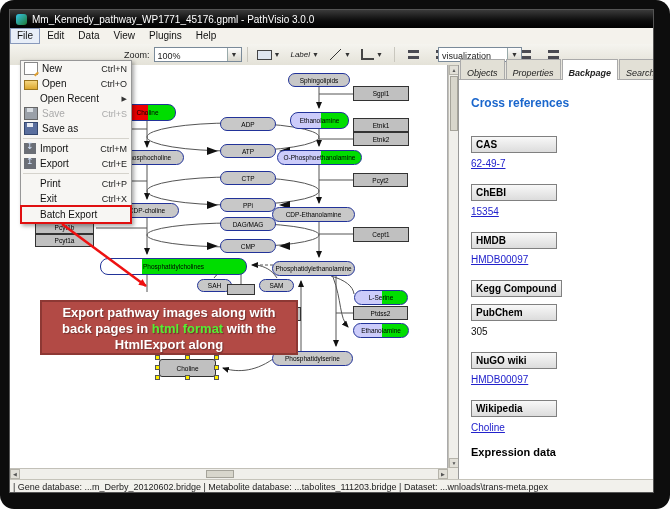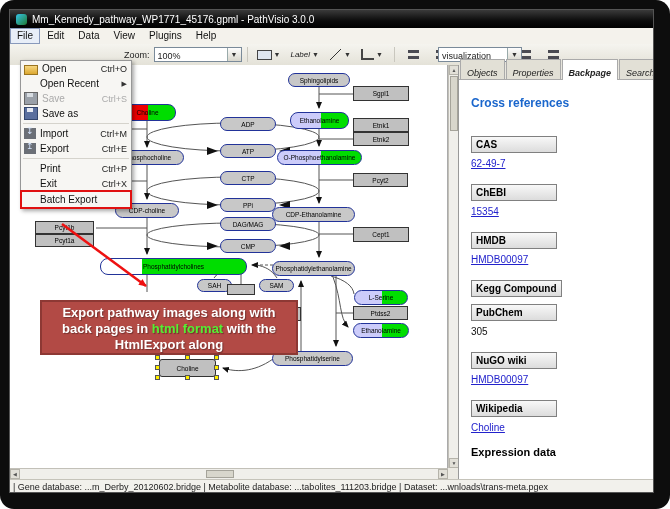--- a/index.html
+++ b/index.html
@@ -259,20 +259,25 @@
             <div><div class="sec-box">PubChem</div><div class="sec-val plain">305</div></div>
             <div><div class="sec-box">NuGO wiki</div><div class="sec-val"><a href="#">HMDB00097</a></div></div>
             <div><div class="sec-box">Wikipedia</div><div class="sec-val"><a href="#">Choline</a></div></div>
           </div>
         <div class="expdata">Expression data</div>
       </div>
     </div>
 
     <div class="filemenu">
         <div class="fitem">
+          <span class="fic ic-new"></span>
+          <span class="flab">New</span>
+          <span class="fsc">Ctrl+N</span>
+        </div>
+        <div class="fitem">
           <span class="fic ic-open"></span>
           <span class="flab">Open</span>
           <span class="fsc">Ctrl+O</span>
         </div>
         <div class="fitem">
           <span class="fic"></span>
           <span class="flab">Open Recent</span>
           <span class="subarrow">▶</span>
         </div>
         <div class="fitem disabled">

